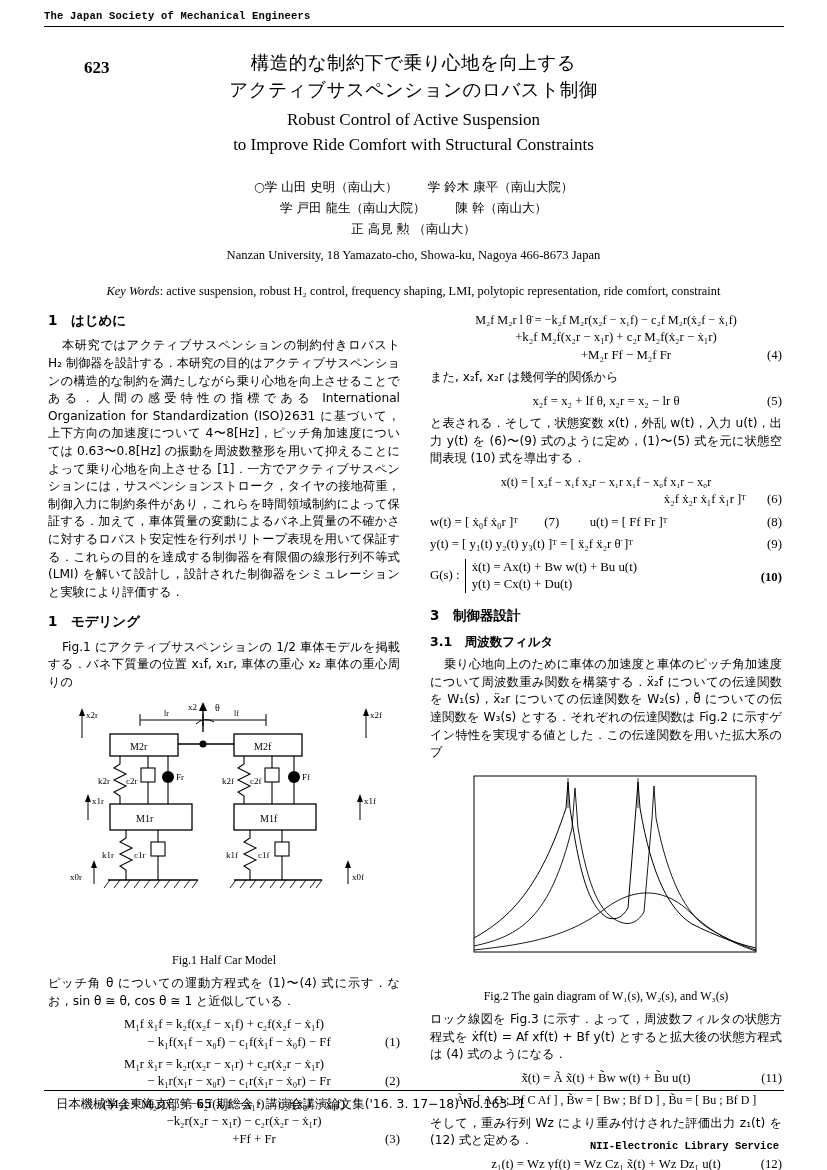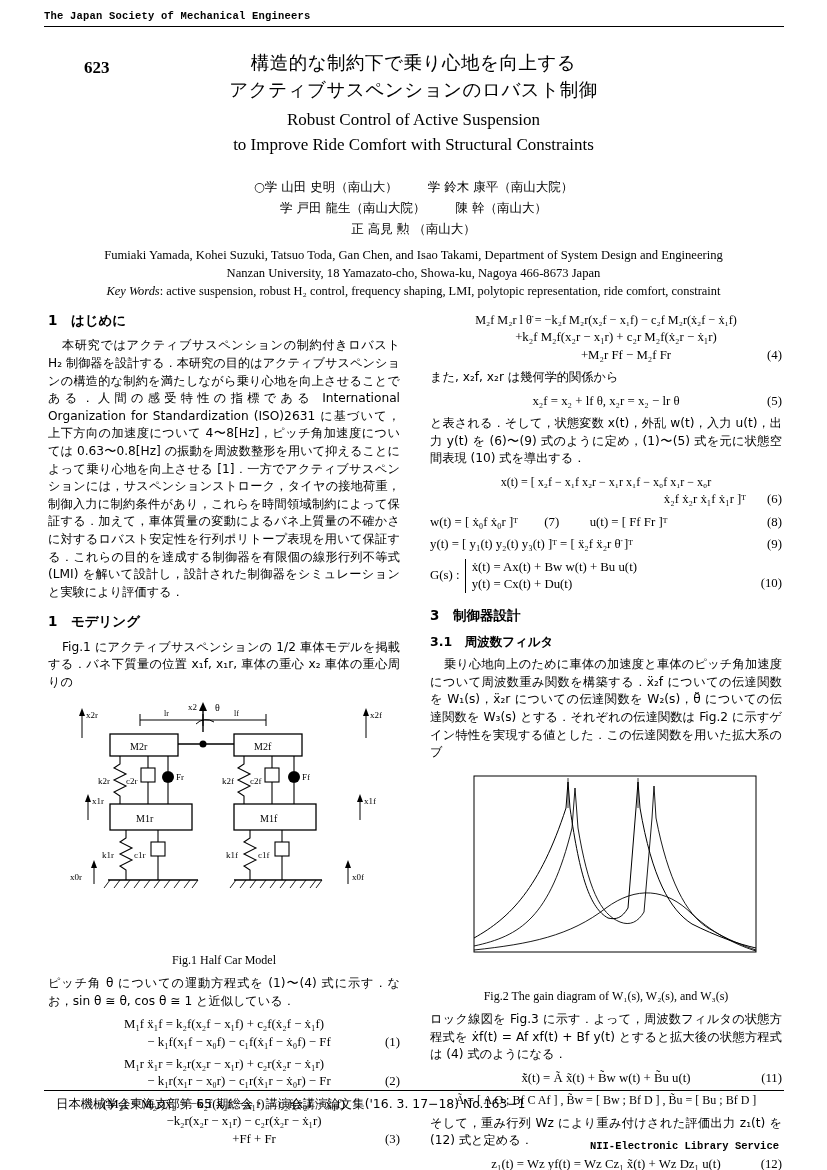--- a/index.html
+++ b/index.html
@@ -113,21 +113,20 @@
     </div>
     <div class="auth-row">
       <span>学 戸田 龍生（南山大院）</span><span class="gap"></span><span>陳 幹（南山大）</span>
     </div>
     <div class="auth-row">
       <span>正 高見 勲 （南山大）</span>
     </div>
   </div>
 
   <div class="affil">
-    <div>Fumiaki Yamada, Kohei Suzuki, Tatsuo Toda, Gan Chen, and Isao Takami, Department of System Design and Engineering</div>
     <div>Nanzan University, 18 Yamazato-cho, Showa-ku, Nagoya 466-8673 Japan</div>
   </div>
 
   <div class="keywords">
     <i>Key Words</i><span>: active suspension, robust H₂ control, frequency shaping, LMI, polytopic representation, ride comfort, constraint</span>
   </div>
 
   <div class="col left">
     <h2 class="sec">1　はじめに</h2>
     <p class="body">本研究ではアクティブサスペンションの制約付きロバスト H₂ 制御器を設計する．本研究の目的はアクティブサスペンションの構造的な制約を満たしながら乗り心地を向上させることである．人間の感受特性の指標である International Organization for Standardization (ISO)2631 に基づいて，上下方向の加速度について 4〜8[Hz]，ピッチ角加速度については 0.63〜0.8[Hz] の振動を周波数整形を用いて抑えることによって乗り心地を向上させる [1]．一方でアクティブサスペンションには，サスペンションストローク，タイヤの接地荷重，制御入力に制約条件があり，これらを時間領域制約によって保証する．加えて，車体質量の変動によるバネ上質量の不確かさに対するロバスト安定性を行列ポリトープ表現を用いて保証する．これらの目的を達成する制御器を有限個の線形行列不等式 (LMI) を解いて設計し，設計された制御器をシミュレーションと実験により評価する．</p>
@@ -316,21 +315,21 @@
       <span>y(t) = [ y₁(t)   y₂(t)   y₃(t) ]ᵀ = [ ẍ₂f   ẍ₂r   θ̈ ]ᵀ</span>
       <span class="eqno">(9)</span>
     </div>
 
     <div class="eq" style="text-align:left;">
       <span style="display:inline-block;vertical-align:middle;text-align:right;">G(s) :</span>
       <span style="display:inline-block;vertical-align:middle;border-left:1.5px solid #000;padding-left:6px;margin-left:2px;">
         <span style="display:block;">ẋ(t)  =  Ax(t) + Bw w(t) + Bu u(t)</span>
         <span style="display:block;">y(t)  =  Cx(t) + Du(t)</span>
       </span>
-      <span class="eqno" style="top:16px;">(10)</span>
+      <span class="eqno" style="top:10px;font-weight:bold;">(10)</span>
     </div>
 
     <h2 class="sec" style="margin-top:14px;">3　制御器設計</h2>
     <h3 class="sub">3.1　周波数フィルタ</h3>
     <p class="body">乗り心地向上のために車体の加速度と車体のピッチ角加速度について周波数重み関数を構築する．ẍ₂f についての伝達関数を W₁(s)，ẍ₂r についての伝達関数を W₂(s)，θ̈ についての伝達関数を W₃(s) とする．それぞれの伝達関数は Fig.2 に示すゲイン特性を実現する値とした．この伝達関数を用いた拡大系のブ</p>
 
     <div class="figwrap">
       <svg width="352" height="214" viewBox="0 0 352 214">
         <rect x="44" y="8" width="282" height="176" fill="#fff" stroke="#000" stroke-width="1"></rect>
 

